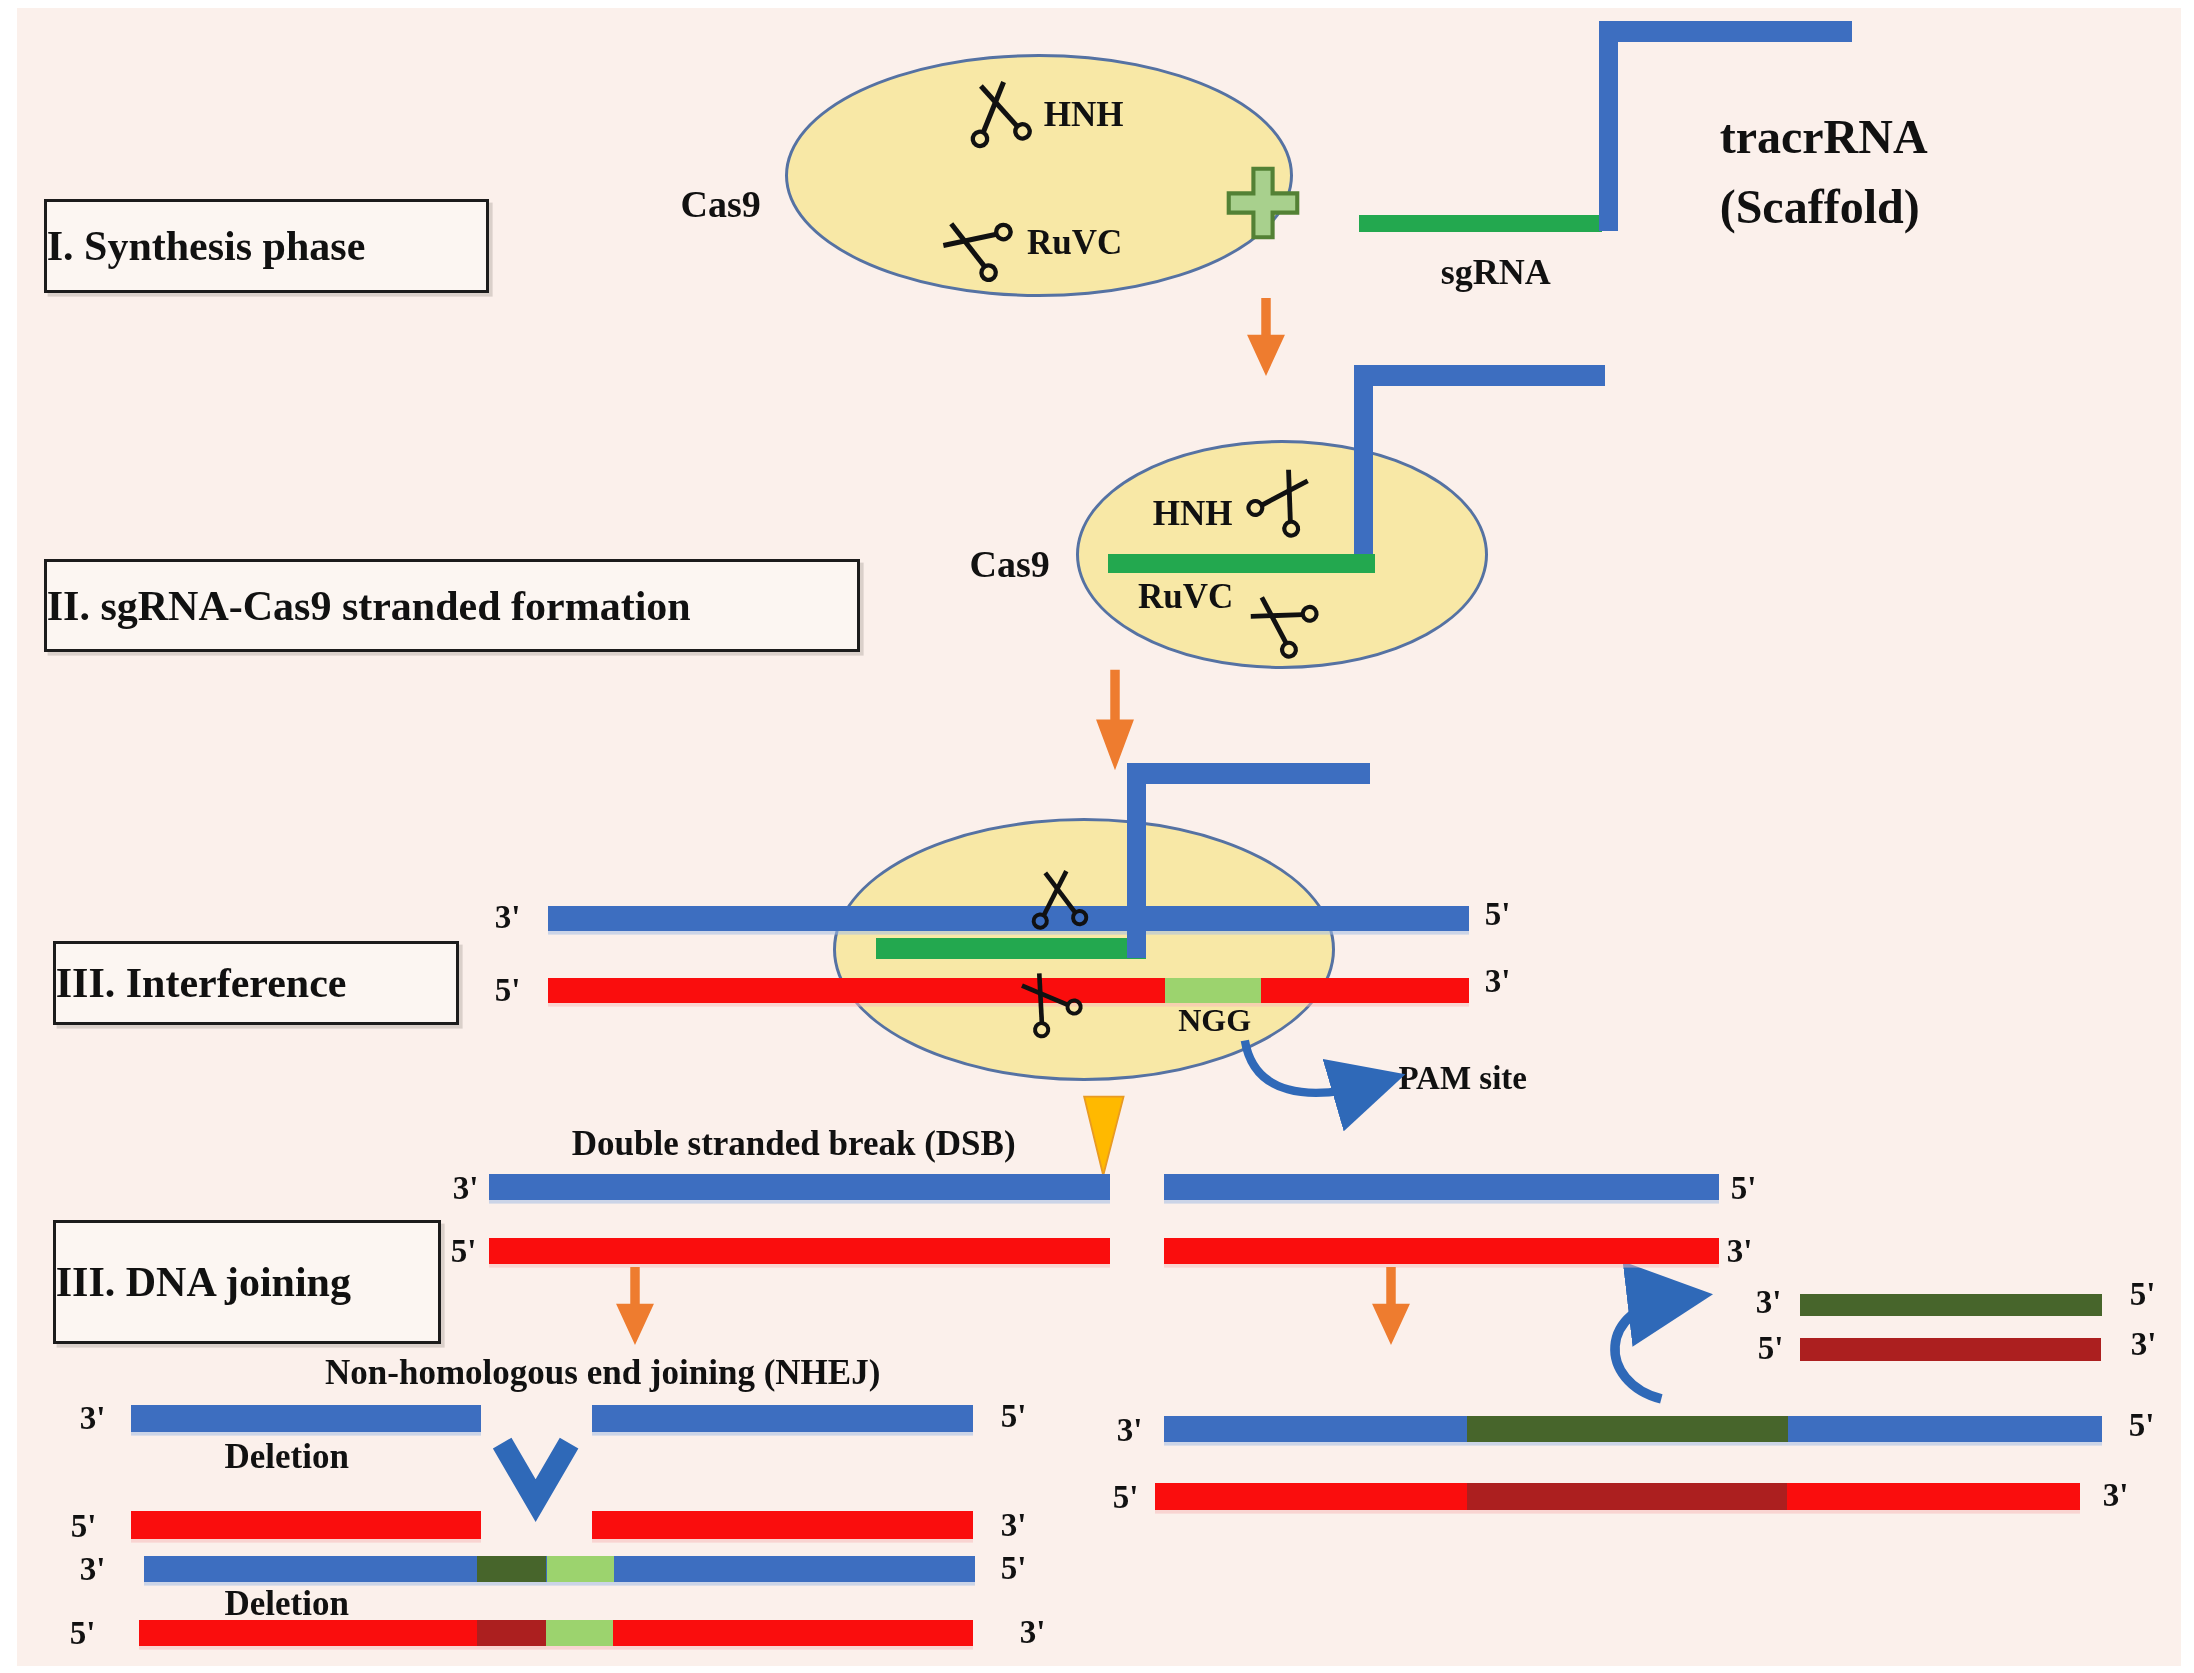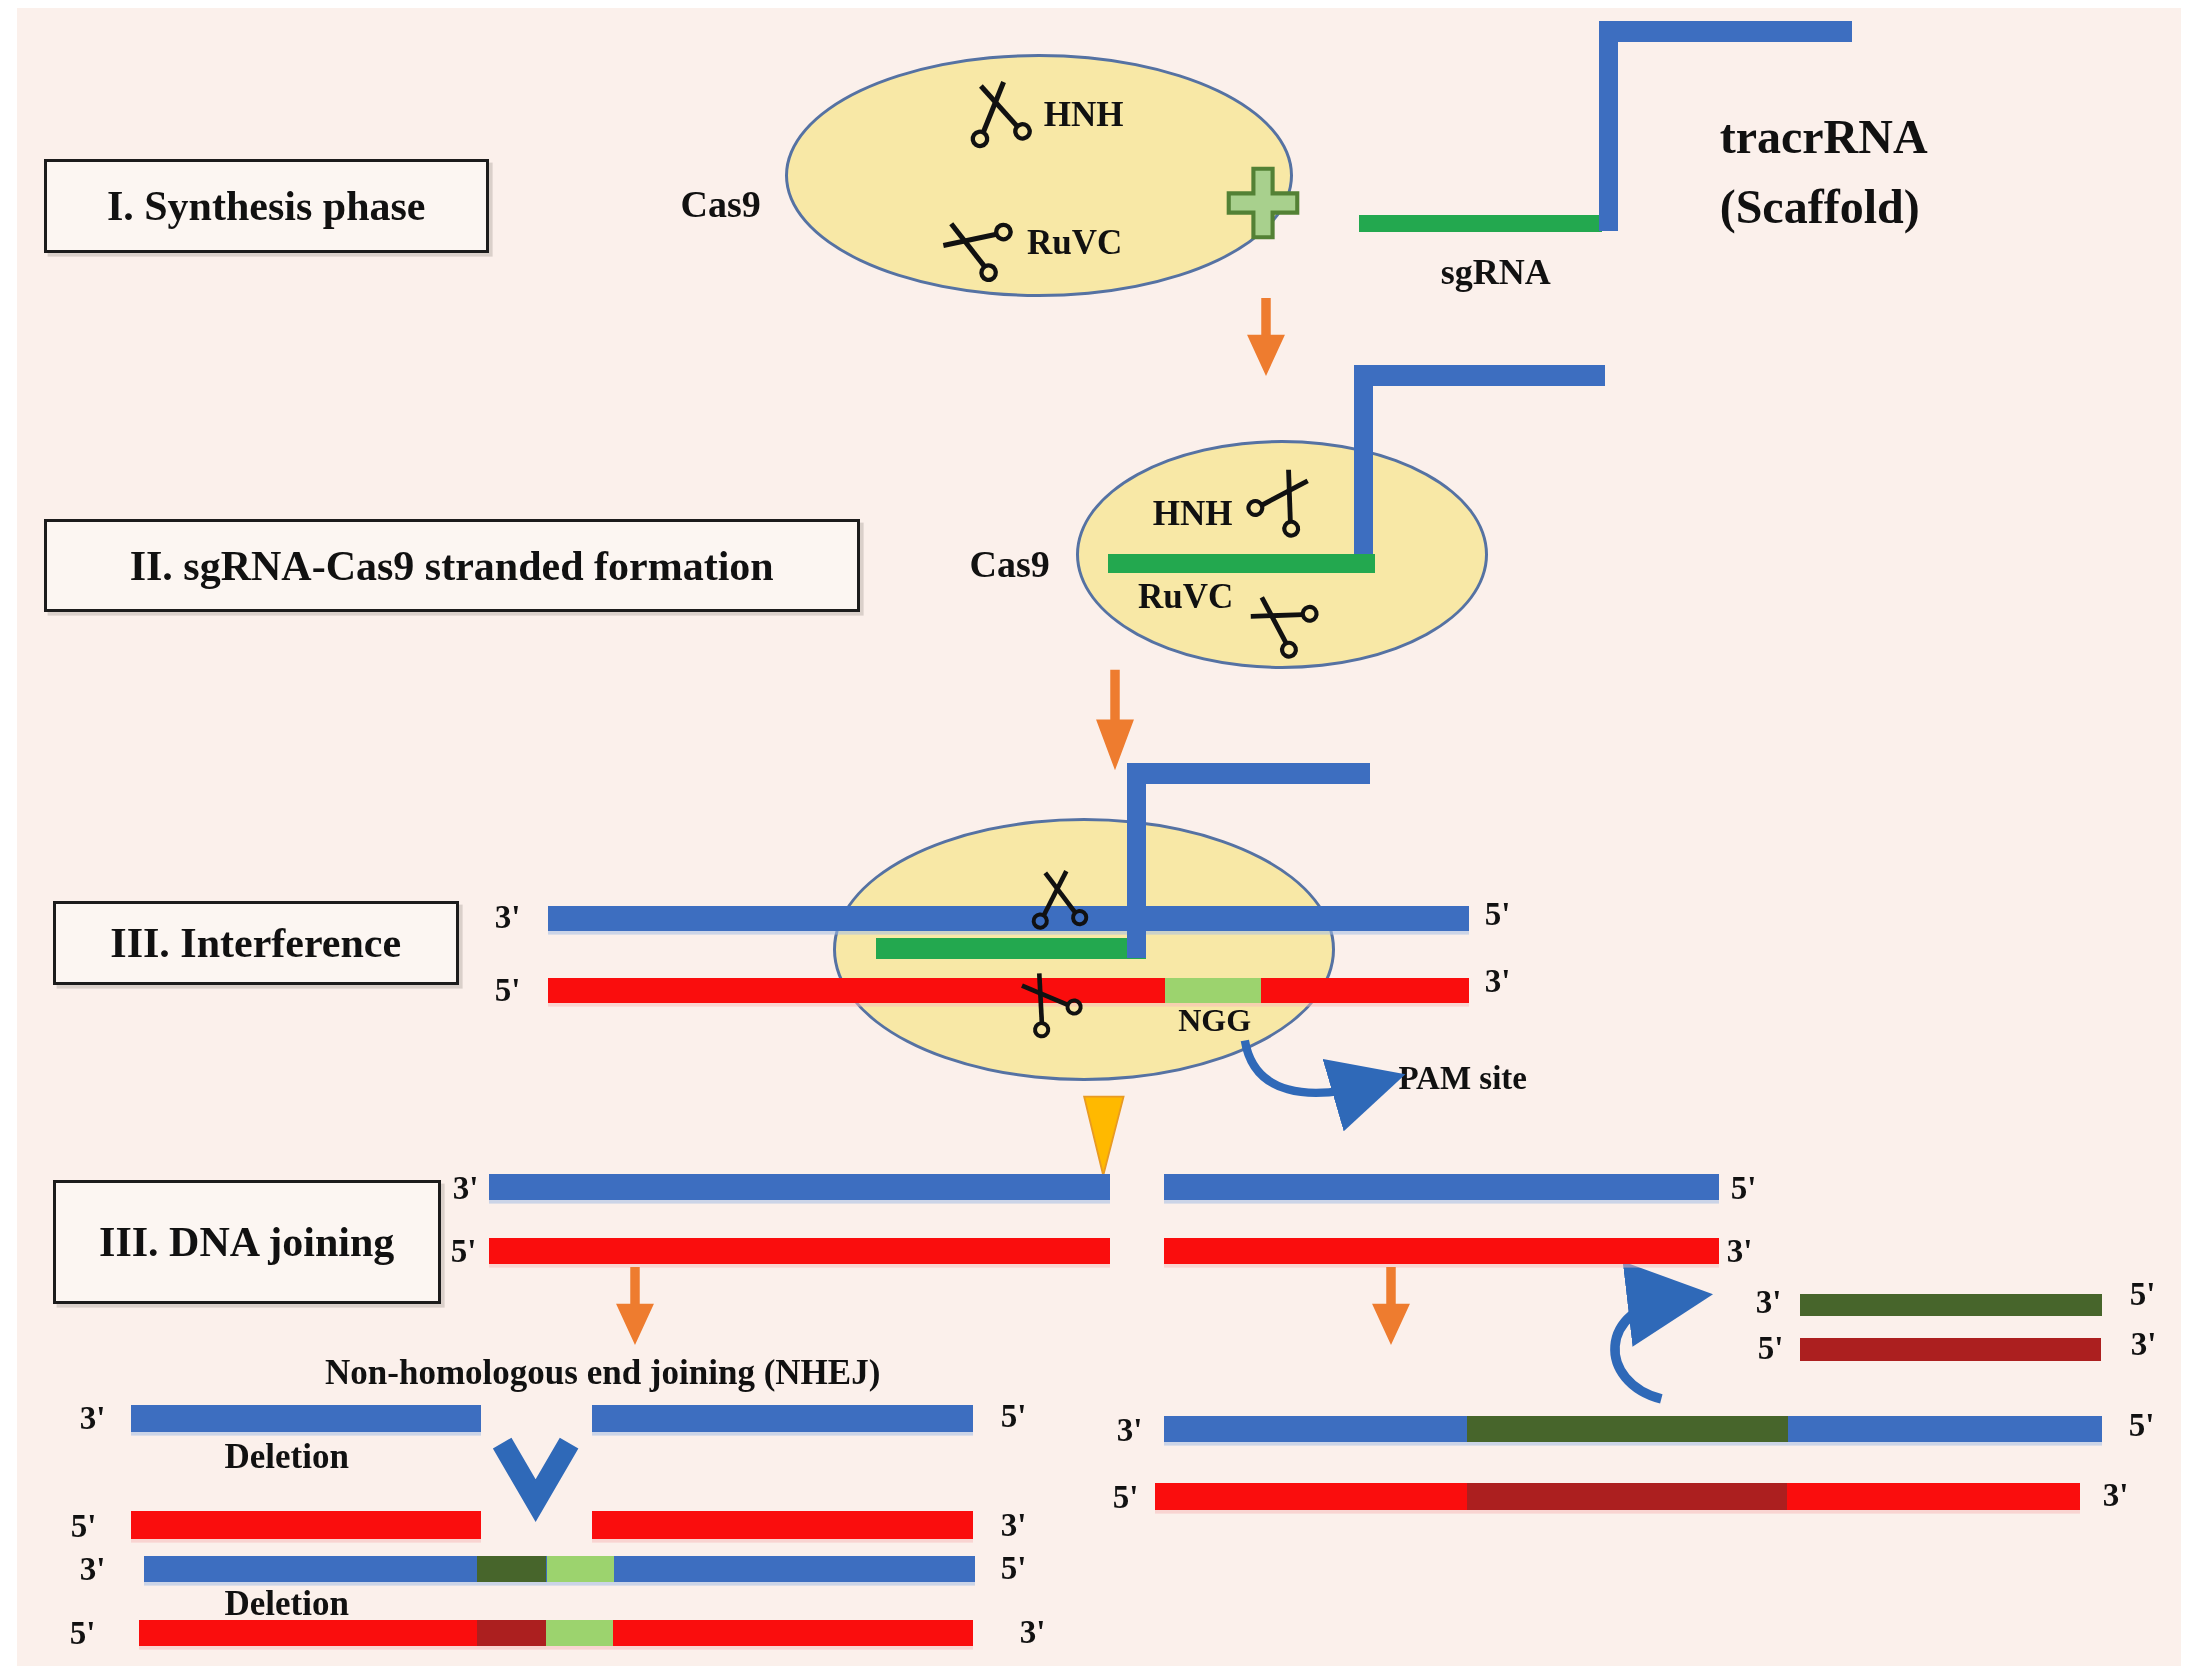--- a/index.html
+++ b/index.html
@@ -12,22 +12,22 @@
   .bar.red{background:var(--red);box-shadow:0 3.6px 0 rgba(248,184,184,.5);}
   .bar.green{background:var(--green);}
   .bar.lightgreen{background:var(--light_green);}
   .bar.darkgreen{background:var(--dark_green);}
   .bar.darkred{background:var(--dark_red);}
   .seg{position:absolute;top:0;bottom:0;}
   .seg.darkgreen{background:var(--dark_green);}
   .seg.darkred{background:var(--dark_red);}
   .seg.lightgreen{background:var(--light_green);}
   .box{position:absolute;border:3px solid #1c1c1c;background:#fcf6f2;
-       display:flex;align-items:center;justify-content:center;
-       box-shadow:3.6px 3.6px 0 rgba(120,110,105,.25);}
+       display:flex;align-items:center;
+       box-shadow:3.6px 3.6px 0 rgba(120,110,105,.25);margin-top:40px;}
   .lbl{position:absolute;transform:translate(-50%,-50%);white-space:nowrap;line-height:1;}
   .f70{font-size:42px;} .f64{font-size:38px;} .f60{font-size:36px;}
   .f58{font-size:35px;} .f56{font-size:33px;} .f54{font-size:32px;}
   .ellipse{position:absolute;border:3px solid #5572a3;background:var(--cream);border-radius:50%;}
   .icon{position:absolute;transform:translate(-50%,-50%);}
   svg{display:block;overflow:visible;}
 </style>
 </head>
 <body>
 
@@ -166,20 +166,21 @@
         <marker id="ah" markerWidth="9" markerHeight="9" refX="5" refY="4.5" orient="auto">
           <path d="M0 0 L9 4.5 L0 9 z" fill="var(--arrow_blue)"></path>
         </marker>
       </defs>
       <path d="M2055 1728 C2070 1818, 2160 1832, 2270 1800" fill="none" stroke="var(--arrow_blue)" stroke-width="14" marker-end="url(#ah)"></path>
       <polygon points="1786,1822 1852,1822 1818,1954" fill="var(--gold)" stroke="#E89A23" stroke-width="3"></polygon>
       <path d="M2752 2328 C2645 2300, 2645 2175, 2775 2160" fill="none" stroke="var(--arrow_blue)" stroke-width="16" marker-end="url(#ah)"></path>
       <polyline points="812,2402 868,2498 924,2402" fill="none" stroke="var(--arrow_blue)" stroke-width="36"></polyline>
     </svg>
 
+    <div class="lbl f58" style="left:777px;top:1135px;">Double stranded break (DSB)</div>
 
     <div class="box" style="left:36px;top:1172px;width:382px;height:118px;">
       <span class="f70">III. DNA joining</span>
     </div>
 
     <div class="bar blue" style="left:472px;top:1166px;width:621px;height:26px;"></div>
     <div class="bar blue" style="left:1147px;top:1166px;width:555px;height:26px;"></div>
     <div class="bar red" style="left:472px;top:1230px;width:621px;height:26px;"></div>
     <div class="bar red" style="left:1147px;top:1230px;width:555px;height:26px;"></div>
 

